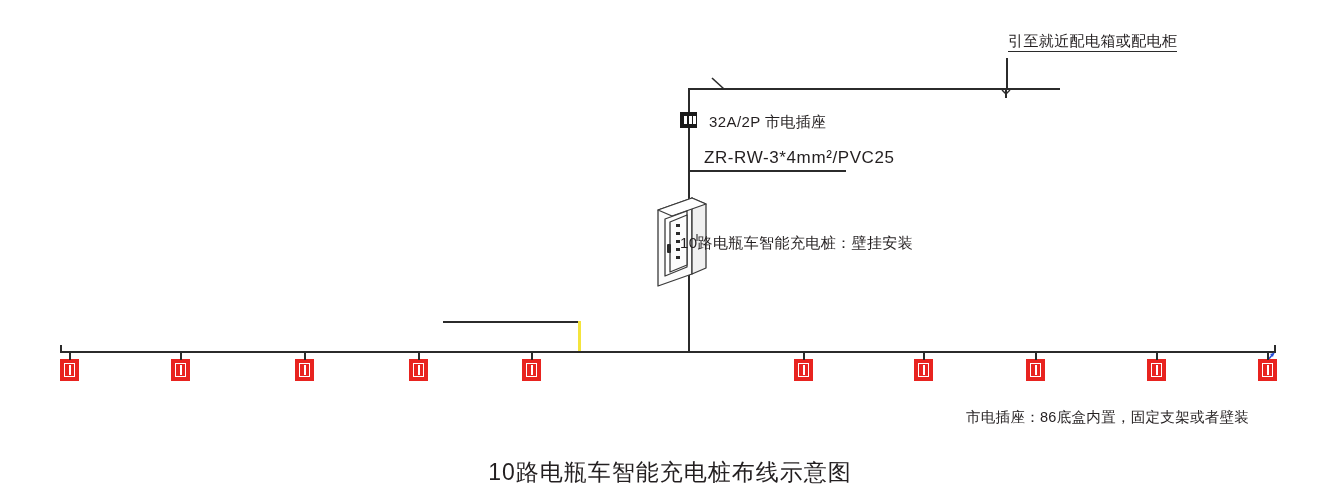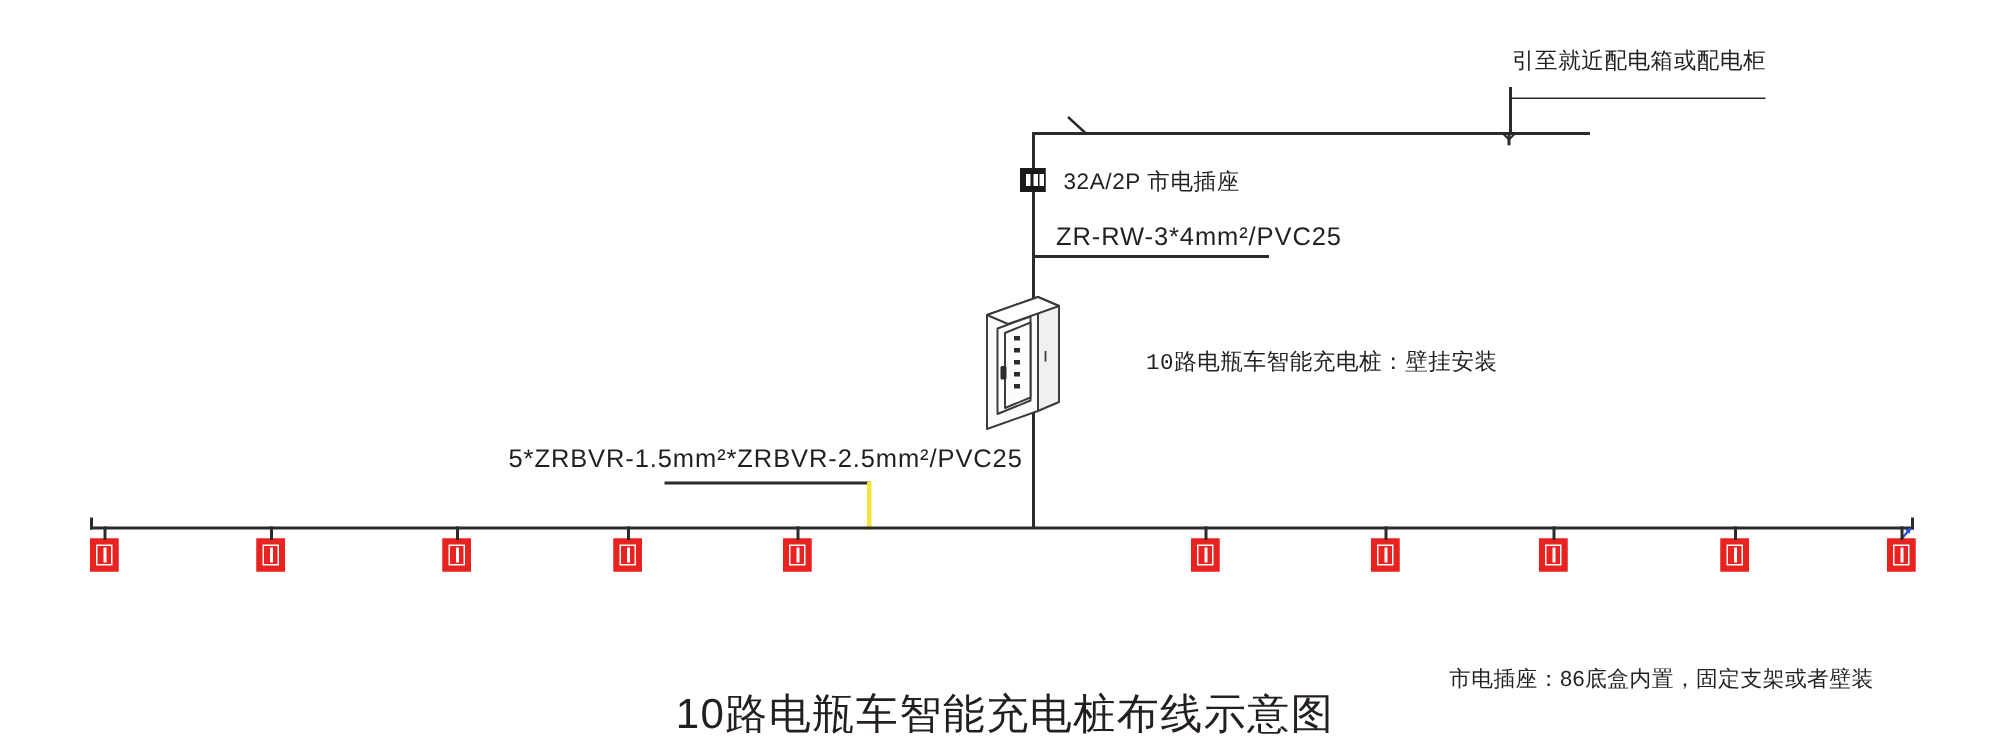--- a/index.html
+++ b/index.html
@@ -52,21 +52,21 @@
     font-size: 15px;
     letter-spacing: 0.4px;
   }
   .label-mono {
     font-family: "Liberation Sans", "DejaVu Sans", sans-serif;
     font-size: 17px;
     letter-spacing: 0.6px;
   }
   .label-underline {
     border-bottom: 1.5px solid #2b2b2b;
-    padding-bottom: 17px;
+    padding-bottom: 3px;
   }
 
   
   .socket {
     position: absolute;
     width: 19px;
     height: 22px;
     background: #e8231f;
     box-sizing: border-box;
     border: 1px solid #e8231f;
@@ -122,21 +122,21 @@
   
   .cabinet {
     position: absolute;
   }
 
   
   .figure-title {
     position: absolute;
     width: 100%;
     text-align: center;
-    font-size: 28px;
+    font-size: 23px;
     color: #231f20;
     letter-spacing: 1px;
   }
   .note-right {
     position: absolute;
     font-size: 14.5px;
     letter-spacing: 0.3px;
     color: #231f20;
   }
 </style>
@@ -199,23 +199,22 @@
         <rect x="30" y="64" width="4" height="3"></rect>
 
         <rect x="21" y="52" width="4" height="9" rx="1"></rect>
       </g>
       <g stroke="#3a3a3a" stroke-width="1.2" fill="none">
 
         <path d="M51,42 L51,49"></path>
       </g>
     </svg>
   </div>
-  <div class="txt label-cn" style="left:764px; top:235px;font-family:Liberation Mono, monospace;">10路电瓶车智能充电桩：壁挂安装</div>
-
-  <div class="txt label-mono" style="left:339px; top:297px;">5*ZRBVR-1.5mm²*ZRBVR-2.5mm²/PVC25</div>
+  <div class="txt label-cn" style="left:680px; top:235px;">10路电瓶车智能充电桩：壁挂安装</div>
+
 
   <div class="lead-line" style="left:443px; top:321px; width:137px;"></div>
 
   <div class="yline" style="left:578px; top:321px; height:32px;"></div>
 
   <div class="hline" style="left:60px; top:351px; width:1216px;"></div>
 
   <div class="vline" style="left:60px; top:345px; height:8px;"></div>
   <div class="vline" style="left:1274px; top:345px; height:8px;"></div>
 
@@ -270,17 +269,17 @@
       <span class="sk-stub"></span>
       <span class="sk-inner"></span>
       <span class="sk-bar"></span>
     </div>
   <div class="socket" style="left:1258px; top:359px;">
       <span class="sk-stub"></span>
       <span class="sk-inner"></span>
       <span class="sk-bar"></span>
     </div>
 
-  <div class="note-right" style="left:966px; top:408px;margin-top:35px;">市电插座：86底盒内置，固定支架或者壁装</div>
+  <div class="note-right" style="left:966px; top:408px;">市电插座：86底盒内置，固定支架或者壁装</div>
 
   <div class="figure-title" style="left:0; top:457px;">10路电瓶车智能充电桩布线示意图</div>
 
 </div>
 
 </body></html>

